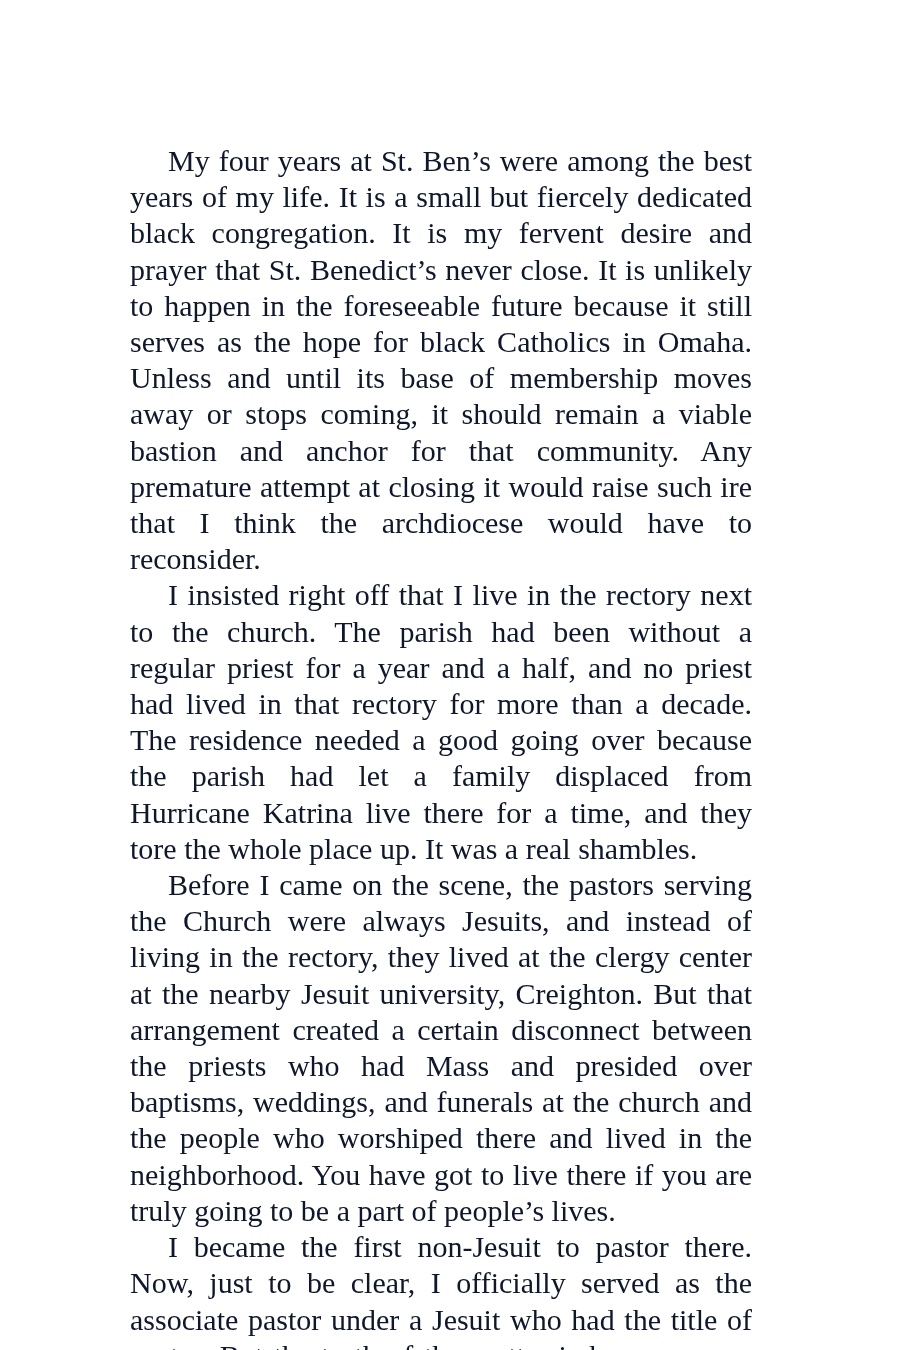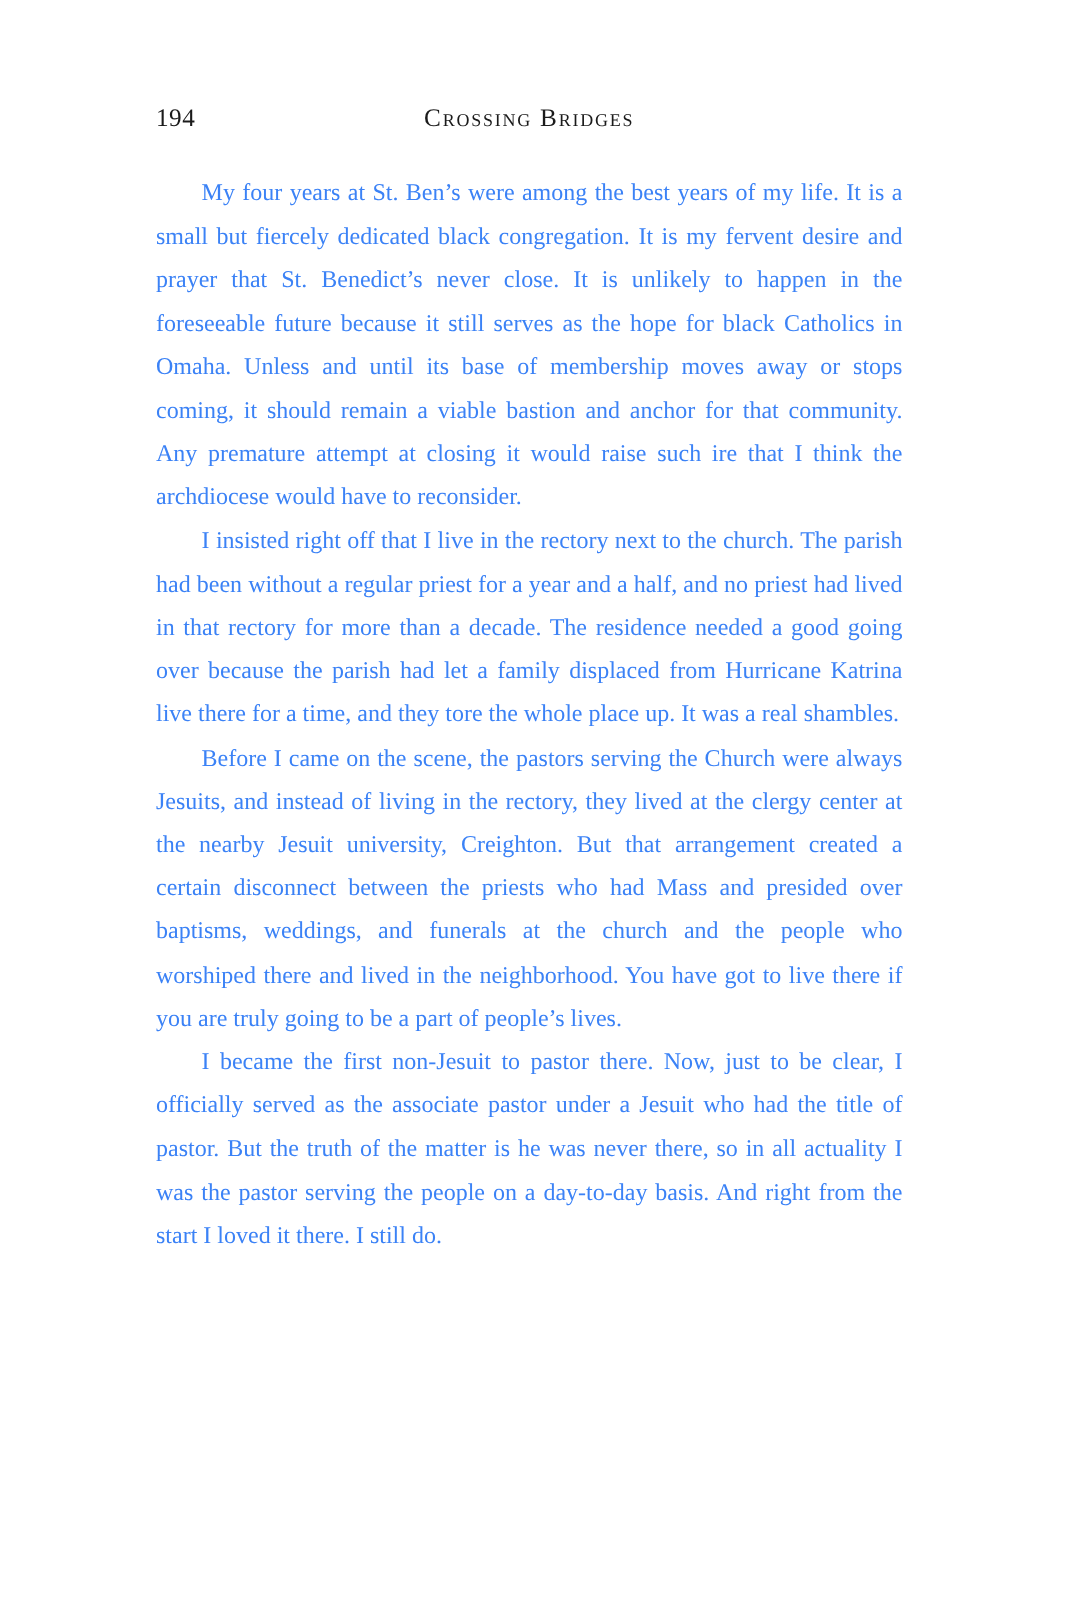--- a/index.html
+++ b/index.html
@@ -44,36 +44,32 @@
   }
   .body-text {
     position: absolute;
     left: 130px;
     top: 143px;
     width: 622px;
   }
   .body-text p {
     margin: 0;
     padding: 0;
-    font-size: 20px;
+    font-size: 30px;
     line-height: 36.2px;
     text-align: justify;
     text-indent: 38px;
-    color: #3b82f6;
+    color: #0f172a;
   }
 </style>
 </head>
 <body>
 
 <div class="page">
 
-  <div class="page-header">
-    <span class="folio">194</span>
-    <span class="running-head">Crossing Bridges</span>
-  </div>
 
   <div class="body-text">
     <p>My four years at St. Ben’s were among the best years of my life. It is a small but fiercely dedicated black congregation. It is my fervent desire and prayer that St. Benedict’s never close. It is unlikely to happen in the foreseeable future because it still serves as the hope for black Catholics in Omaha. Unless and until its base of membership moves away or stops coming, it should remain a viable bastion and anchor for that community. Any premature attempt at closing it would raise such ire that I think the archdiocese would have to reconsider.</p>
     <p>I insisted right off that I live in the rectory next to the church. The parish had been without a regular priest for a year and a half, and no priest had lived in that rectory for more than a decade. The residence needed a good going over because the parish had let a family displaced from Hurricane Katrina live there for a time, and they tore the whole place up. It was a real shambles.</p>
     <p>Before I came on the scene, the pastors serving the Church were always Jesuits, and instead of living in the rectory, they lived at the clergy center at the nearby Jesuit university, Creighton. But that arrangement created a certain disconnect between the priests who had Mass and presided over baptisms, weddings, and funerals at the church and the people who worshiped there and lived in the neighborhood. You have got to live there if you are truly going to be a part of people’s lives.</p>
     <p>I became the first non-Jesuit to pastor there. Now, just to be clear, I officially served as the associate pastor under a Jesuit who had the title of pastor. But the truth of the matter is he was never there, so in all actuality I was the pastor serving the people on a day-to-day basis. And right from the start I loved it there. I still do.</p>
   </div>
 
 </div>
 

